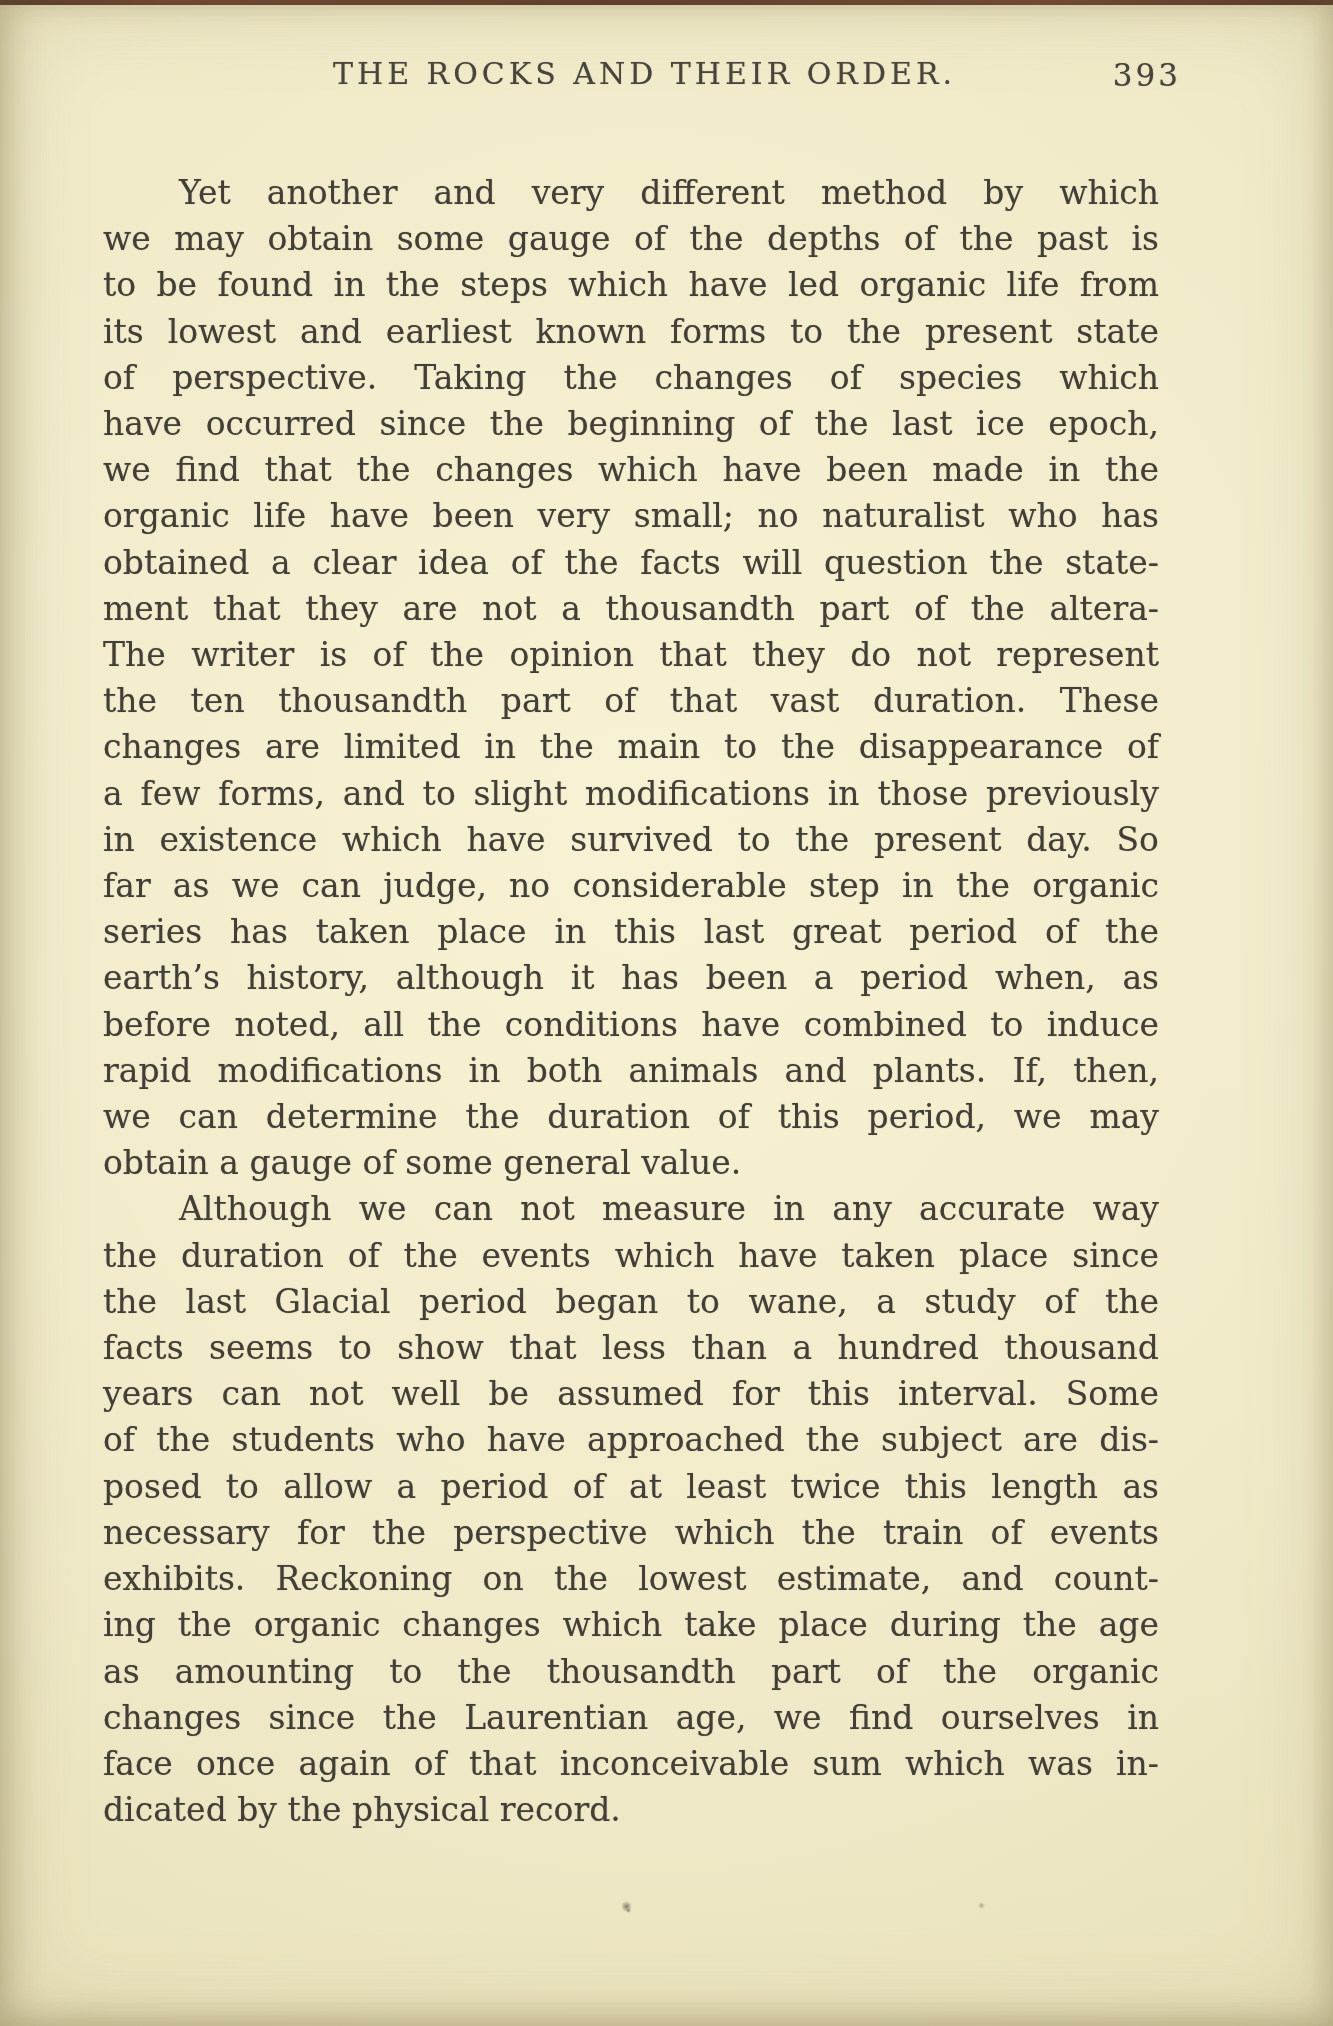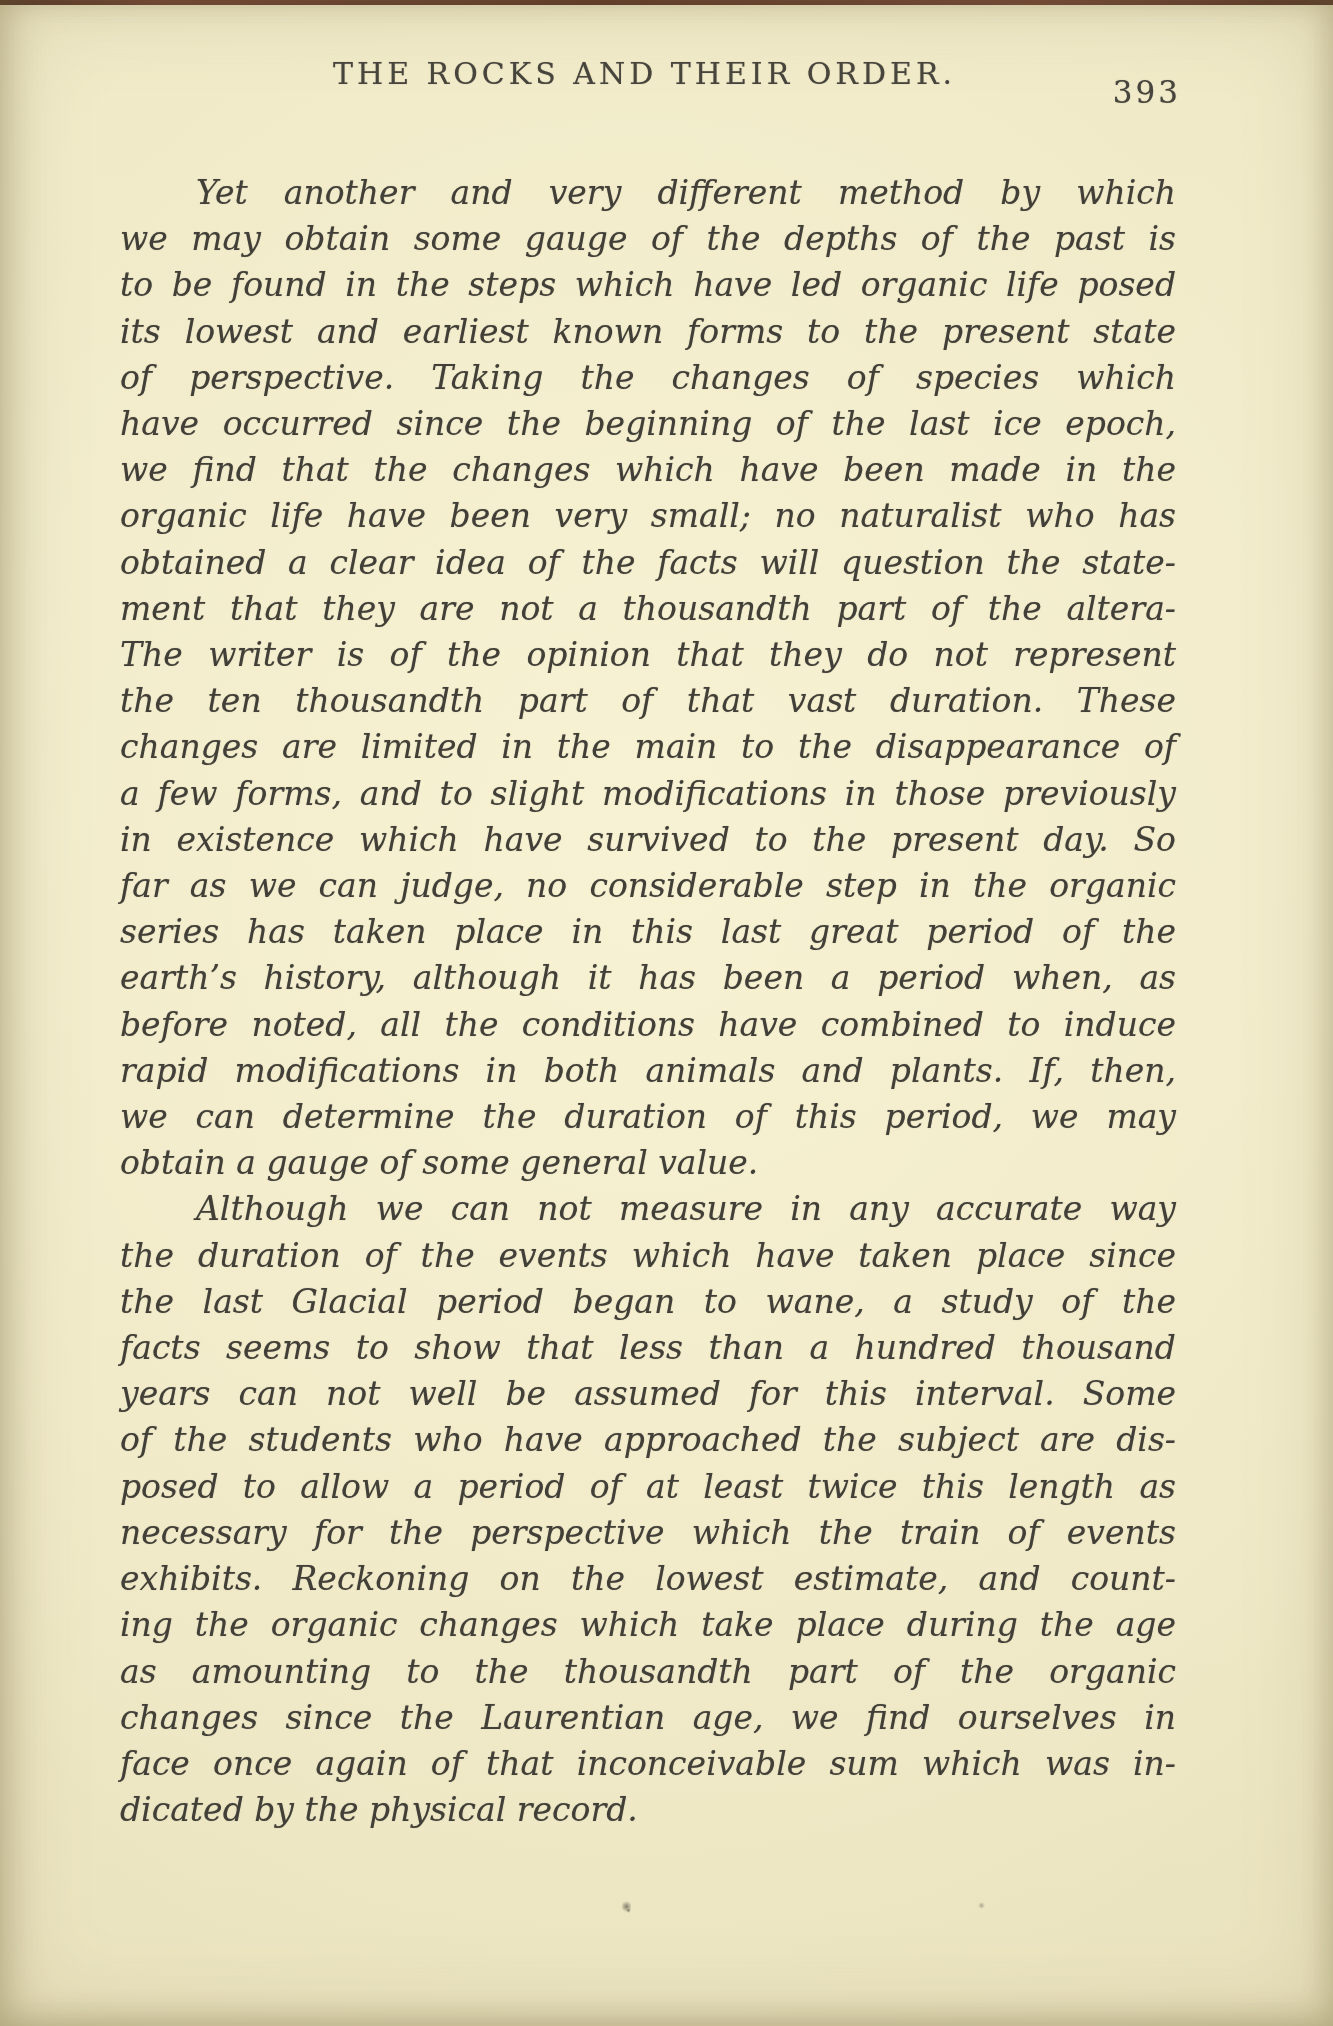--- a/index.html
+++ b/index.html
@@ -34,31 +34,30 @@
     position: absolute; top: 56px; left: 0; width: 100%; height: 44px;
   }
   .running-title {
     position: absolute; left: 50%; transform: translateX(-50%);
     margin-left: -22px;
     font-size: 30px; letter-spacing: 4px; white-space: nowrap;
     color: #47453d;
     text-shadow: 0 0 1px rgba(70,66,56,.45);
   }
   .page-number {
-    position: absolute; right: 152px; top: 18px;
+    position: absolute; right: 152px; top: 1px;
     font-size: 31px; letter-spacing: 3px;
     color: #47453d;
     text-shadow: 0 0 1px rgba(70,66,56,.45);
   }
   .bodytext {
-    position: absolute; top: 170px; left: 120px; width: 1056px;
+    position: absolute; top: 170px; left: 103px; width: 1056px;
     font-size: 33px; line-height: 46.2px;
     color: #413f37;
     text-shadow: 0 0 1px rgba(64,61,52,.38);
-    font-style: italic;
   }
   .para { margin: 0; }
   .line { text-align: justify; text-align-last: justify; }
   .line.first { text-indent: 76px; }
   .line.last { text-align-last: left; }
   .speck {
     position: absolute; pointer-events: none;
     background: radial-gradient(circle, rgba(95,92,78,.75) 0%, rgba(95,92,78,0) 70%);
   }
   .speck-a { left: 622px; top: 1900px; width: 9px; height: 13px; }
@@ -76,21 +75,21 @@
 
   <div class="header">
     <span class="running-title">THE ROCKS AND THEIR ORDER.</span>
     <span class="page-number">393</span>
   </div>
 
   <div class="bodytext">
     <div class="para">
       <div class="line first">Yet another and very different method by which</div>
       <div class="line">we may obtain some gauge of the depths of the past is</div>
-      <div class="line">to be found in the steps which have led organic life posed</div>
+      <div class="line">to be found in the steps which have led organic life from</div>
       <div class="line">its lowest and earliest known forms to the present state</div>
       <div class="line">of perspective. Taking the changes of species which</div>
       <div class="line">have occurred since the beginning of the last ice epoch,</div>
       <div class="line">we find that the changes which have been made in the</div>
       <div class="line">organic life have been very small; no naturalist who has</div>
       <div class="line">obtained a clear idea of the facts will question the state-</div>
       <div class="line">ment that they are not a thousandth part of the altera-</div>
       <div class="line">The writer is of the opinion that they do not represent</div>
       <div class="line">the ten thousandth part of that vast duration. These</div>
       <div class="line">changes are limited in the main to the disappearance of</div>

